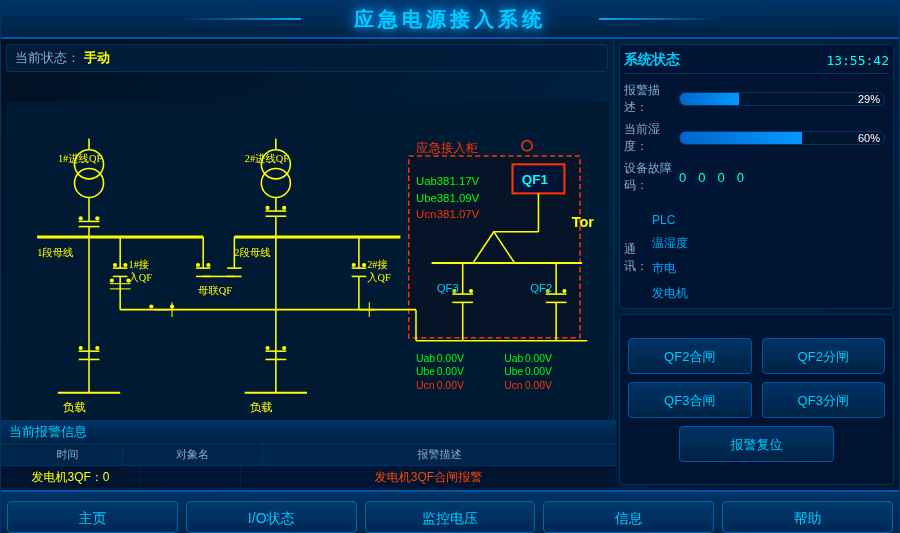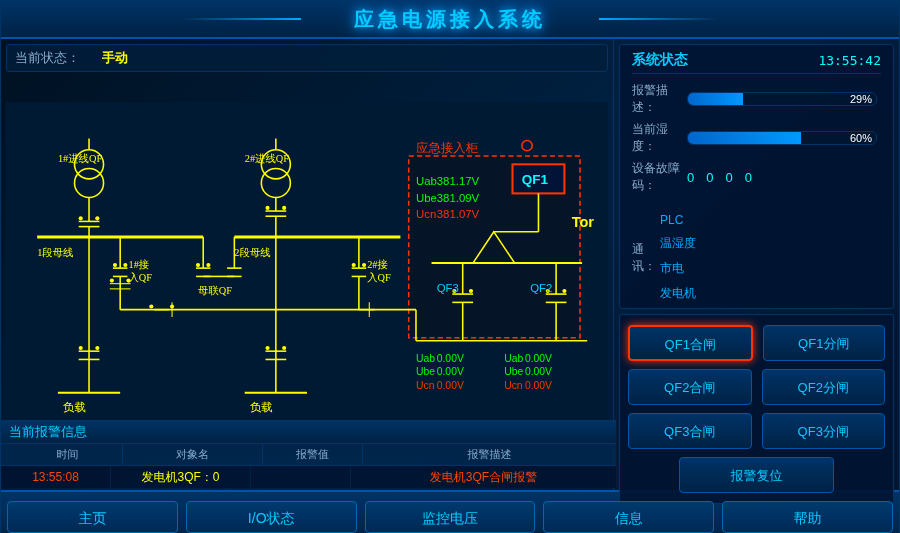--- a/index.html
+++ b/index.html
@@ -71,21 +71,21 @@
       height: 28px;
       display: flex;
       align-items: center;
       padding: 0 8px;
       background: rgba(0, 30, 60, 0.8);
       border: 1px solid #003366;
       border-radius: 3px;
       margin-bottom: 5px;
       font-size: 13px;
     }
-    .status-label { color: #88aacc; margin-right: 22px; text-align: center; }
+    .status-label { color: #88aacc; margin-right: 4px; text-align: center; }
     .status-value { color: #ffff00; font-weight: bold; }
 
     
     .schematic-area {
       width: 100%;
       height: calc(100% - 38px);
       position: relative;
     }
 
     
@@ -95,21 +95,21 @@
       display: flex;
       flex-direction: column;
       gap: 5px;
     }
 
     
     .system-status {
       background: rgba(0, 20, 50, 0.9);
       border: 1px solid #003366;
       border-radius: 3px;
-      padding: 6px 12px;
+      padding: 6px 4px;
     }
     .system-status-header {
       display: flex;
       justify-content: space-between;
       align-items: center;
       margin-bottom: 8px;
       padding-bottom: 4px;
       border-bottom: 1px solid #003366;
     }
     .system-status-title {
@@ -523,24 +523,20 @@
             <span class="comm-item">PLC</span>
             <span class="comm-item">温湿度</span>
             <span class="comm-item">市电</span>
             <span class="comm-item">发电机</span>
           </div>
         </div>
       </div>
 
       <div class="control-section">
 
-        <div class="btn-row">
-          <button class="ctrl-btn active-red">QF1合闸</button>
-          <button class="ctrl-btn">QF1分闸</button>
-        </div>
 
         <div class="btn-row">
           <button class="ctrl-btn">QF2合闸</button>
           <button class="ctrl-btn">QF2分闸</button>
         </div>
 
         <div class="btn-row">
           <button class="ctrl-btn">QF3合闸</button>
           <button class="ctrl-btn">QF3分闸</button>
         </div>
@@ -557,29 +553,25 @@
     <div class="alarm-header">
       <span>当前报警信息</span>
     </div>
     <div class="alarm-table-header">
       <div class="alarm-col-header" style="width:110px;margin-left:12px;">
         <span>时间</span>
       </div>
       <div class="alarm-col-header" style="width:140px;">
         <span>对象名</span>
       </div>
-      <div class="alarm-col-header" style="width:100px;">
-        <span>报警值</span>
-      </div>
       <div class="alarm-col-header" style="flex:1;">
         <span>报警描述</span>
       </div>
     </div>
     <div class="alarm-row" style="background: rgba(0,20,50,0.9);">
-      <div class="alarm-cell alarm-time" style="width:110px;">13:55:08</div>
       <div class="alarm-cell alarm-object" style="width:140px;">发电机3QF：0</div>
       <div class="alarm-cell alarm-value" style="width:100px;"></div>
       <div class="alarm-cell alarm-desc" style="flex:1;">发电机3QF合闸报警</div>
     </div>
   </div>
 
   <div class="bottom-nav">
     <button class="nav-btn">主页</button>
     <button class="nav-btn">I/O状态</button>
     <button class="nav-btn">监控电压</button>

